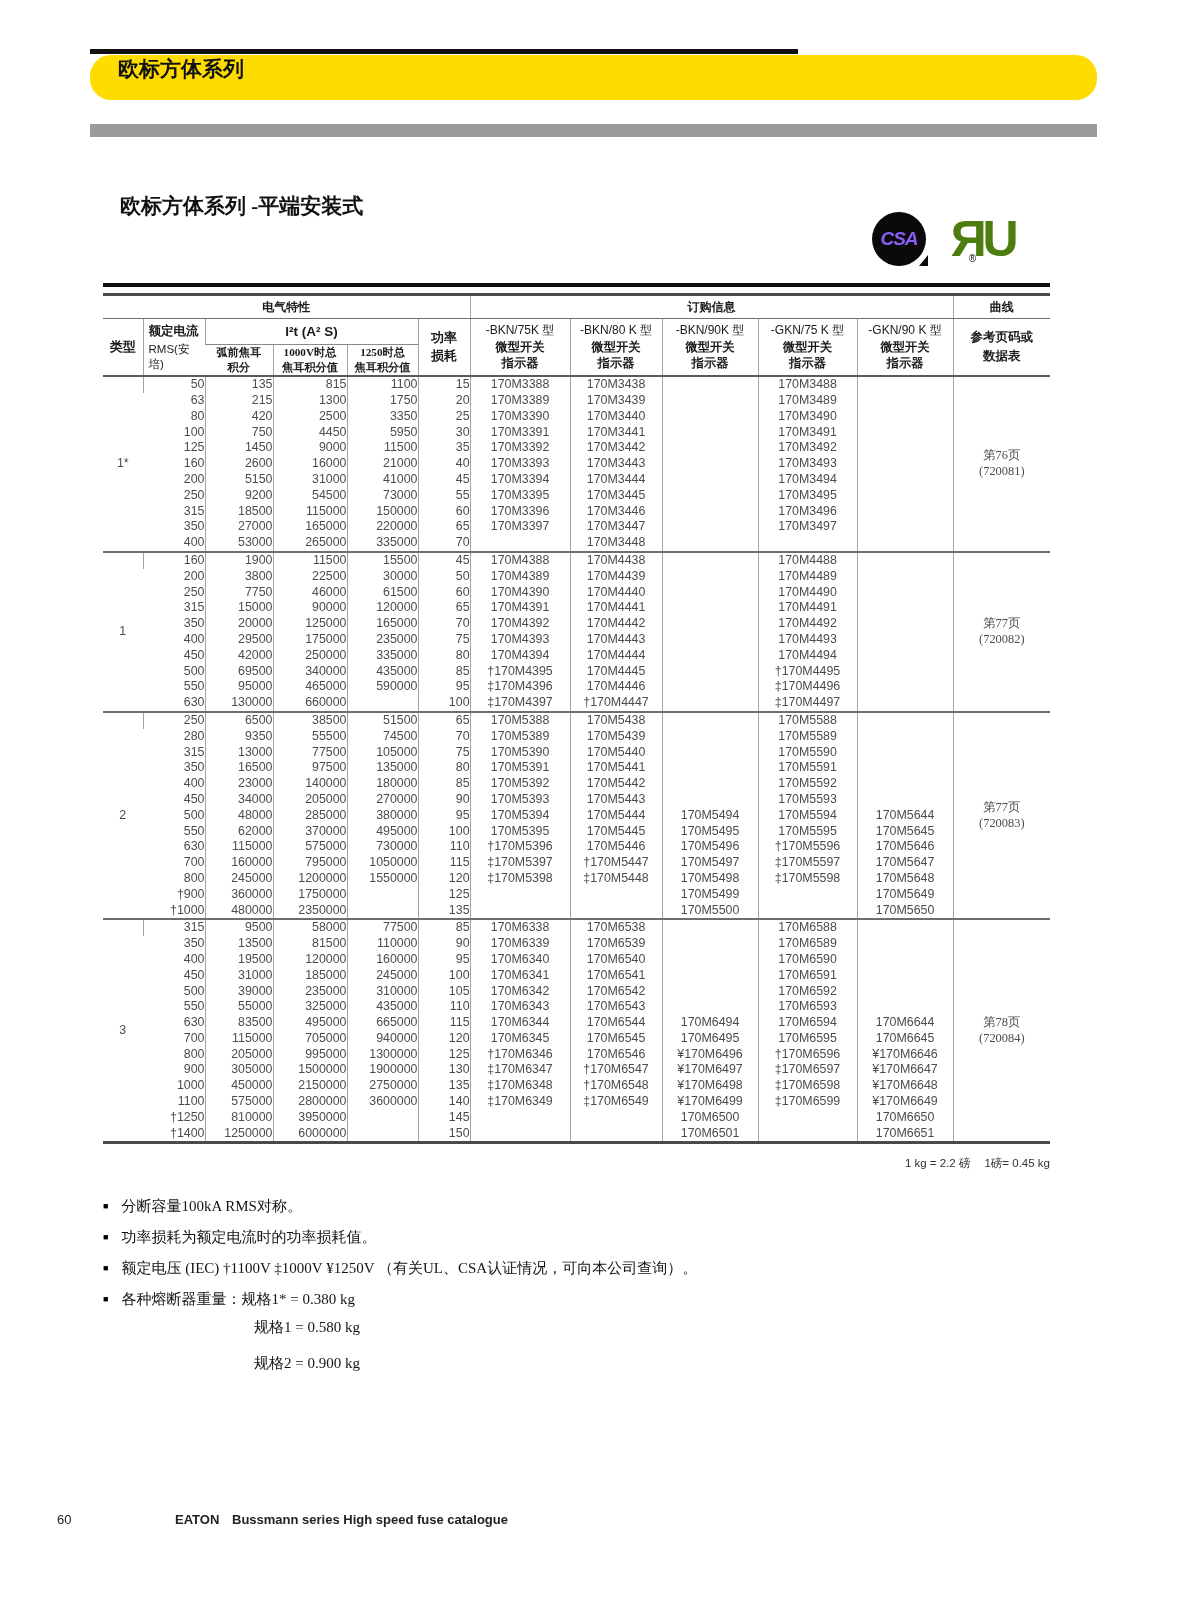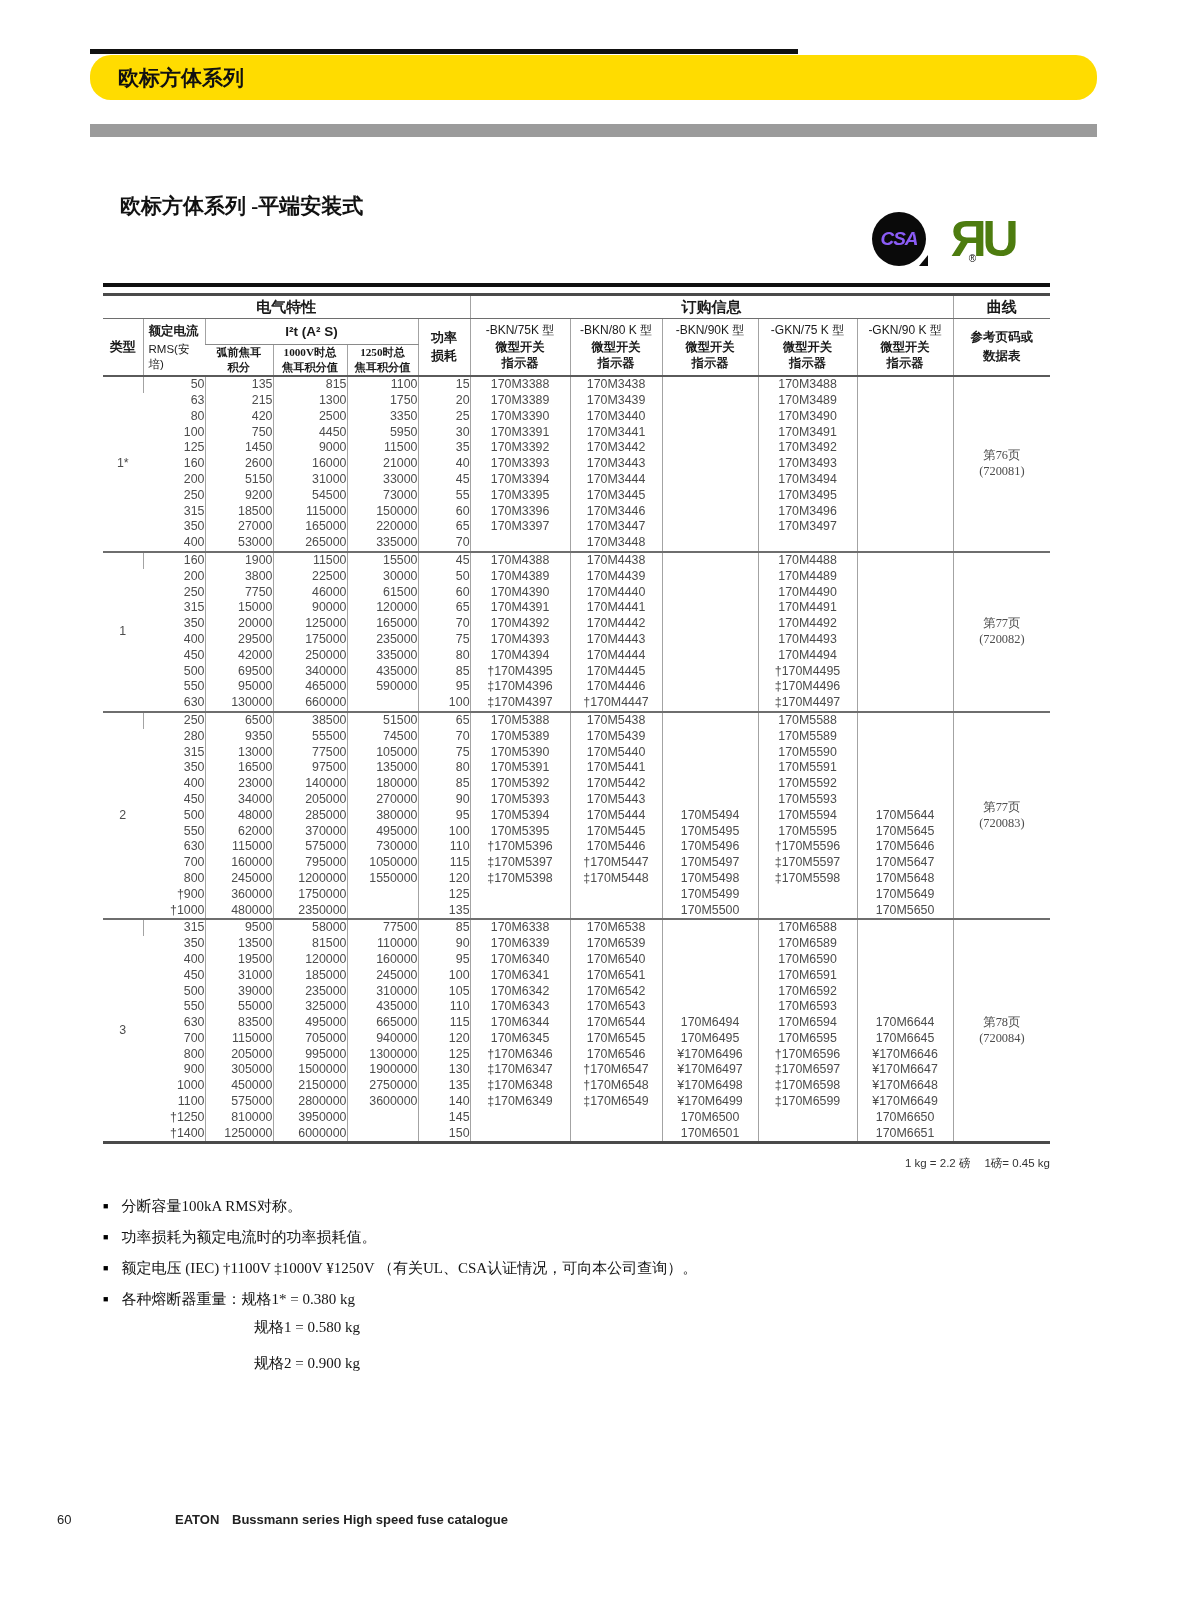--- a/index.html
+++ b/index.html
@@ -4,21 +4,21 @@
 <style>
   * { margin:0; padding:0; box-sizing:border-box; }
   html,body { background:#ffffff; }
   .page {
     position:relative; width:1187px; height:1600px; background:#fff;
     font-family:"Liberation Sans", sans-serif; color:#1a1a1a; overflow:hidden;
   }
   .top-line { position:absolute; left:90px; top:49px; width:708px; height:5px; background:#111; }
   .tab-bar {
     position:absolute; left:90px; top:55px; width:1007px; height:45px;
-    background:#FFDC00; display:flex; align-items:center; padding-left:28px;border-radius:21px;
+    background:#FFDC00; display:flex; padding-left:28px;border-radius:21px;
   }
   .tab-bar .tab-title { font-size:21px; font-weight:bold; font-family:"Liberation Serif", serif; color:#111; }
   .gray-bar { position:absolute; left:90px; top:124px; width:1007px; height:13px; background:#9B9B9B; }
 
   .title-block { position:absolute; left:120px; top:192px; width:740px; }
   .subtitle { font-family:"Liberation Serif", serif; font-weight:bold; font-size:21px; color:#111; }
   .main-title { margin-top:8px; font-size:33px; font-weight:bold; letter-spacing:0; color:#0a0a0a; }
   .main-title .gap { display:inline-block; width:38px; }
 
   .logos { position:absolute; left:872px; top:212px; display:flex; align-items:center; gap:18px; }
@@ -33,21 +33,21 @@
   .ul-reg { font-size:10px; color:#0a0a0a; position:relative; top:2px; left:-46px; }
 
   .content { position:absolute; left:103px; top:283px; width:947px; }
   .title-rule { width:947px; height:4px; background:#0f0f0f; margin-bottom:6px; }
 
   table.spec { border-collapse:collapse; width:947px; table-layout:fixed;
     border-top:3px solid #4a4a4a; border-bottom:3px solid #4a4a4a; }
   table.spec th, table.spec td { border-left:1px solid #a3a3a3; vertical-align:middle; }
   table.spec tr > *:first-child { border-left:none; }
   thead { border-bottom:2px solid #5a5a5a; }
-  thead tr.sec-row th { border-bottom:1px solid #6e6e6e; height:24px; font-size:15px; font-weight:bold;
+  thead tr.sec-row th { border-bottom:1px solid #6e6e6e; height:24px; font-size:12px; font-weight:bold;
     font-family:Liberation Mono, monospace; text-align:center; }
   th.h-type { font-size:13px; font-family:"Liberation Serif", serif; }
   th.h-cur { text-align:left; padding-left:5px; }
   th.h-cur .l1 { font-size:12.5px; font-weight:bold; font-family:"Liberation Serif", serif; display:block; }
   th.h-cur .l2 { font-size:11.5px; font-weight:normal; display:block; margin-top:2px; }
   th.h-i2t { height:26px; font-size:13.5px; border-bottom:1px solid #8a8a8a; text-align:center; }
   th.h-sub { font-size:11.2px; line-height:1.35; white-space:pre-line; text-align:center;
     font-family:"Liberation Serif", serif; height:26px; }
   th.h-pwr { font-size:13px; white-space:pre-line; text-align:center; font-family:"Liberation Serif", serif; }
   th.h-ord { text-align:center; vertical-align:middle; }
@@ -255,21 +255,21 @@
             <td class="c-ord">170M3393</td>
             <td class="c-ord">170M3443</td>
             <td class="c-ord"></td>
             <td class="c-ord">170M3493</td>
             <td class="c-ord"></td>
           </tr>
           <tr>
             <td class="c-cur num">200</td>
             <td class="c-n num">5150</td>
             <td class="c-n num">31000</td>
-            <td class="c-n num">33000</td>
+            <td class="c-n num">41000</td>
             <td class="c-pwr num">45</td>
             <td class="c-ord">170M3394</td>
             <td class="c-ord">170M3444</td>
             <td class="c-ord"></td>
             <td class="c-ord">170M3494</td>
             <td class="c-ord"></td>
           </tr>
           <tr>
             <td class="c-cur num">250</td>
             <td class="c-n num">9200</td>

